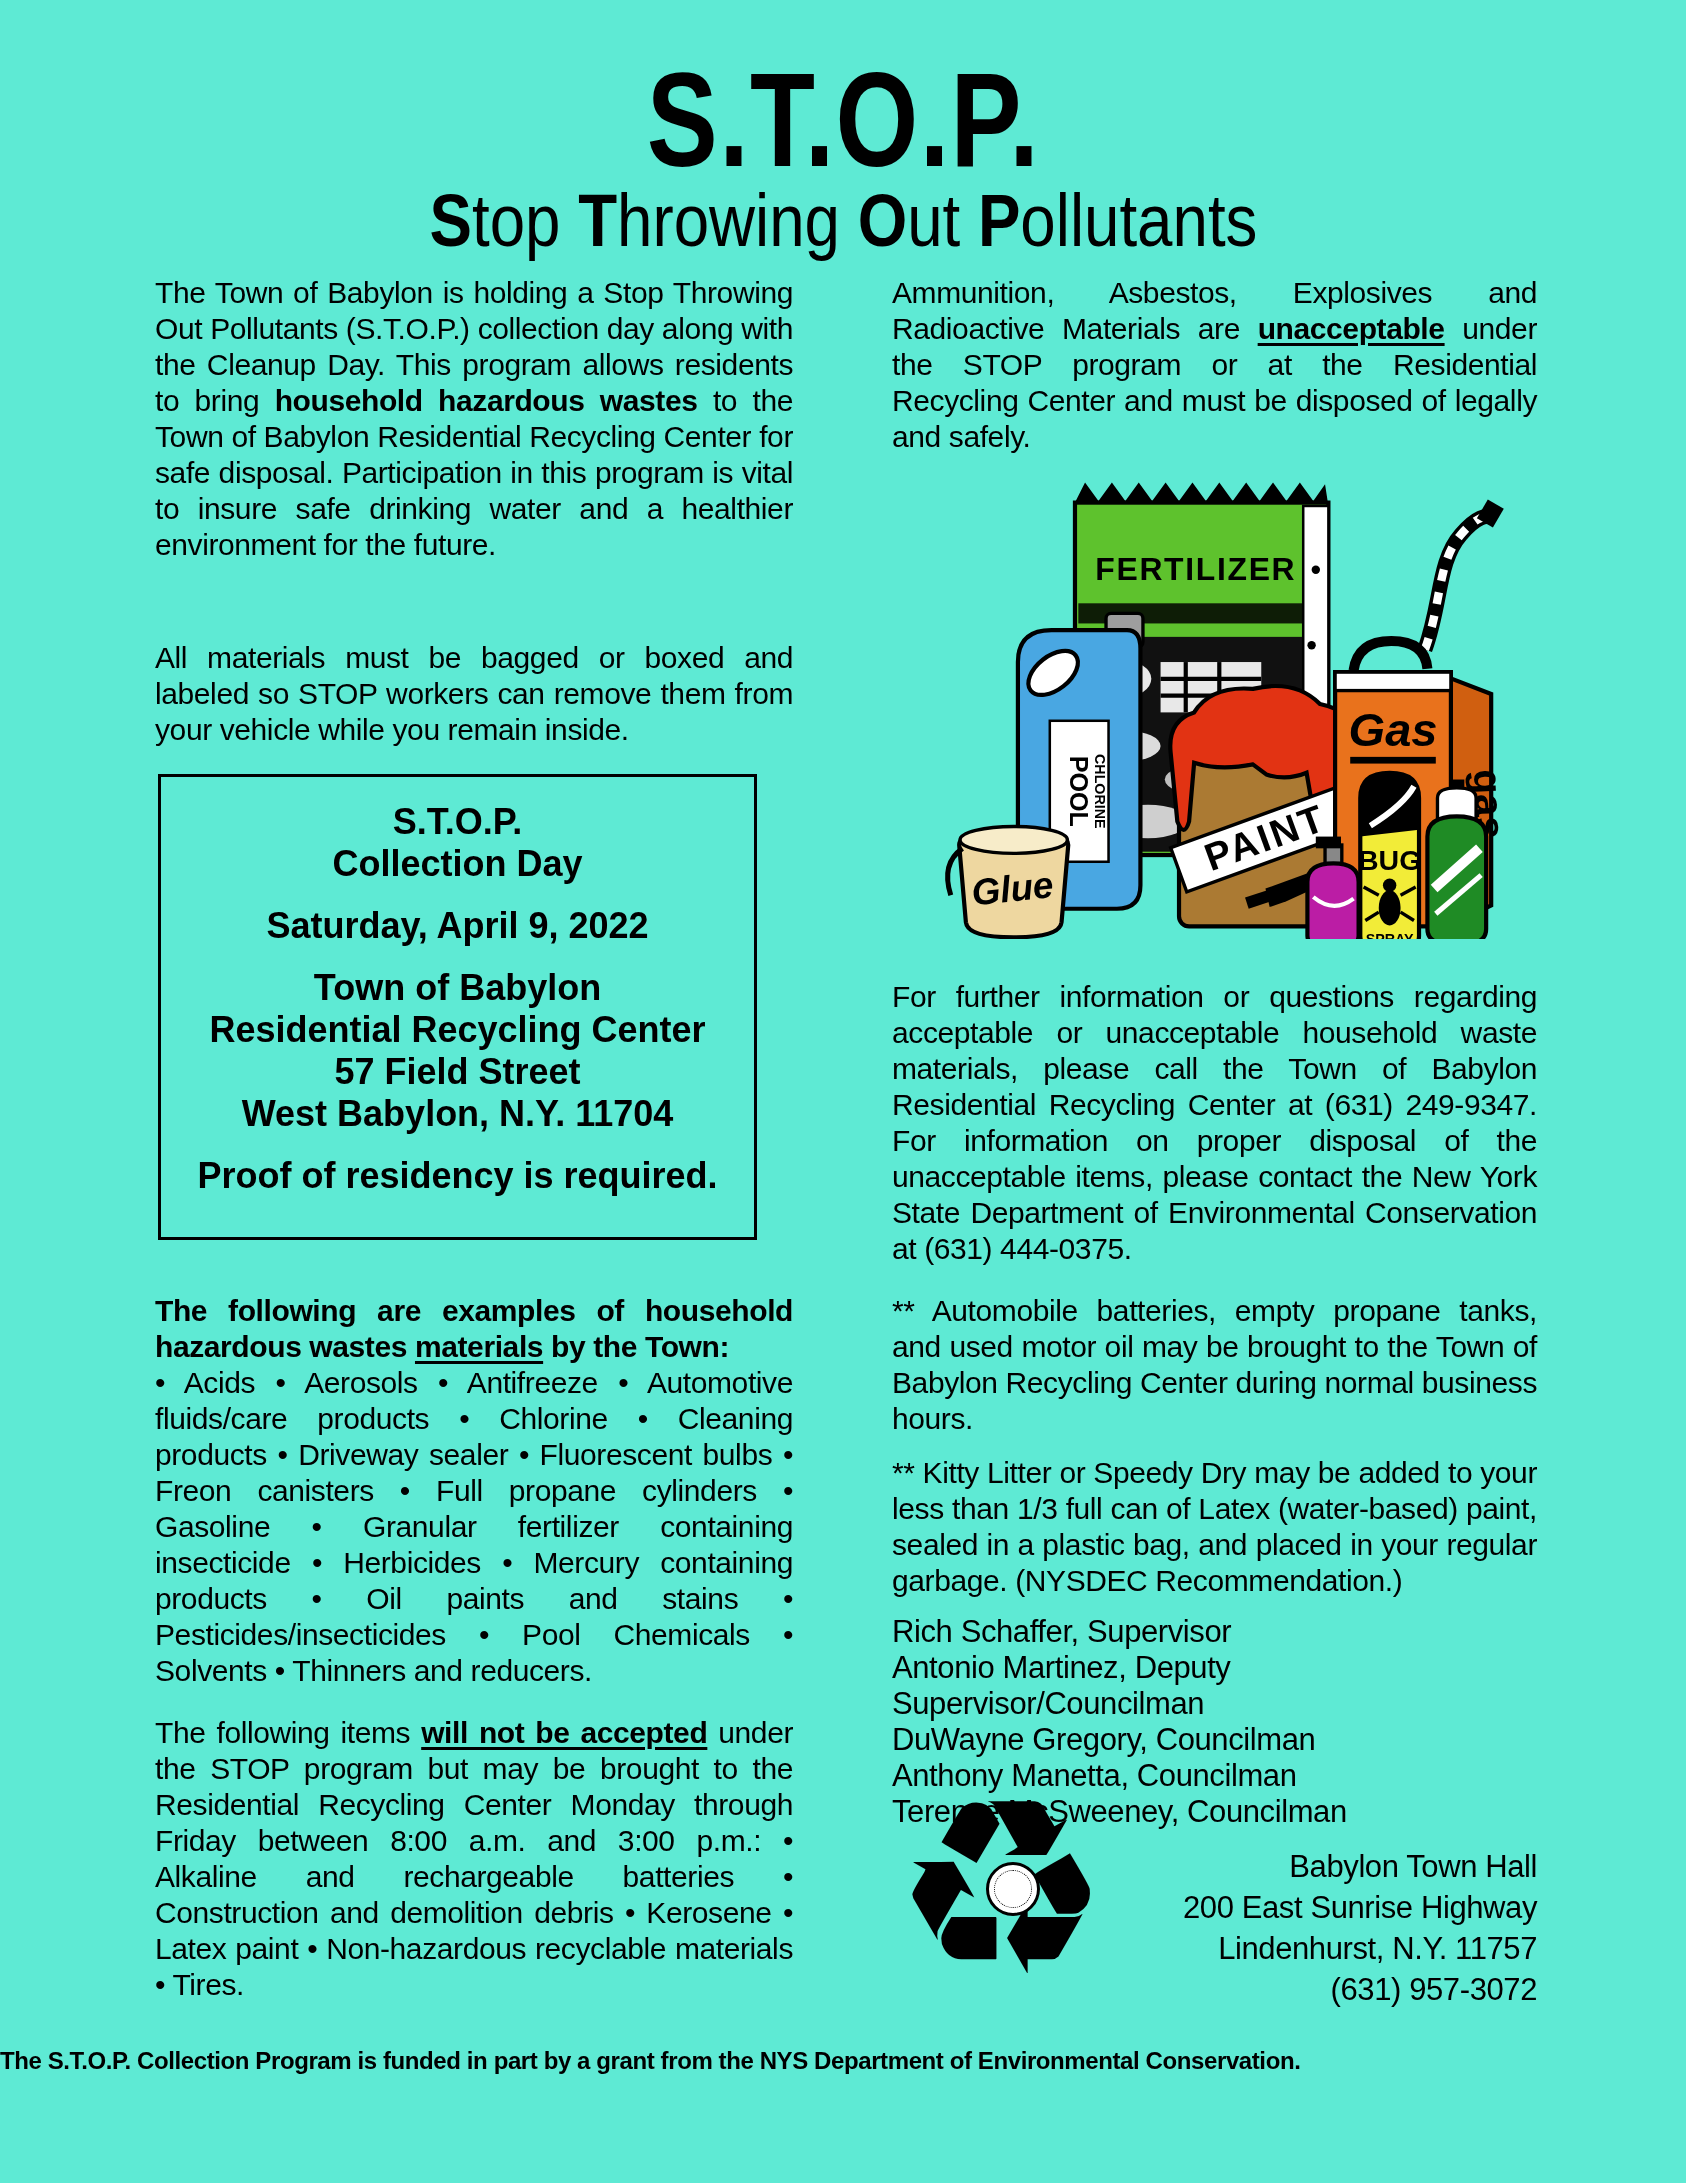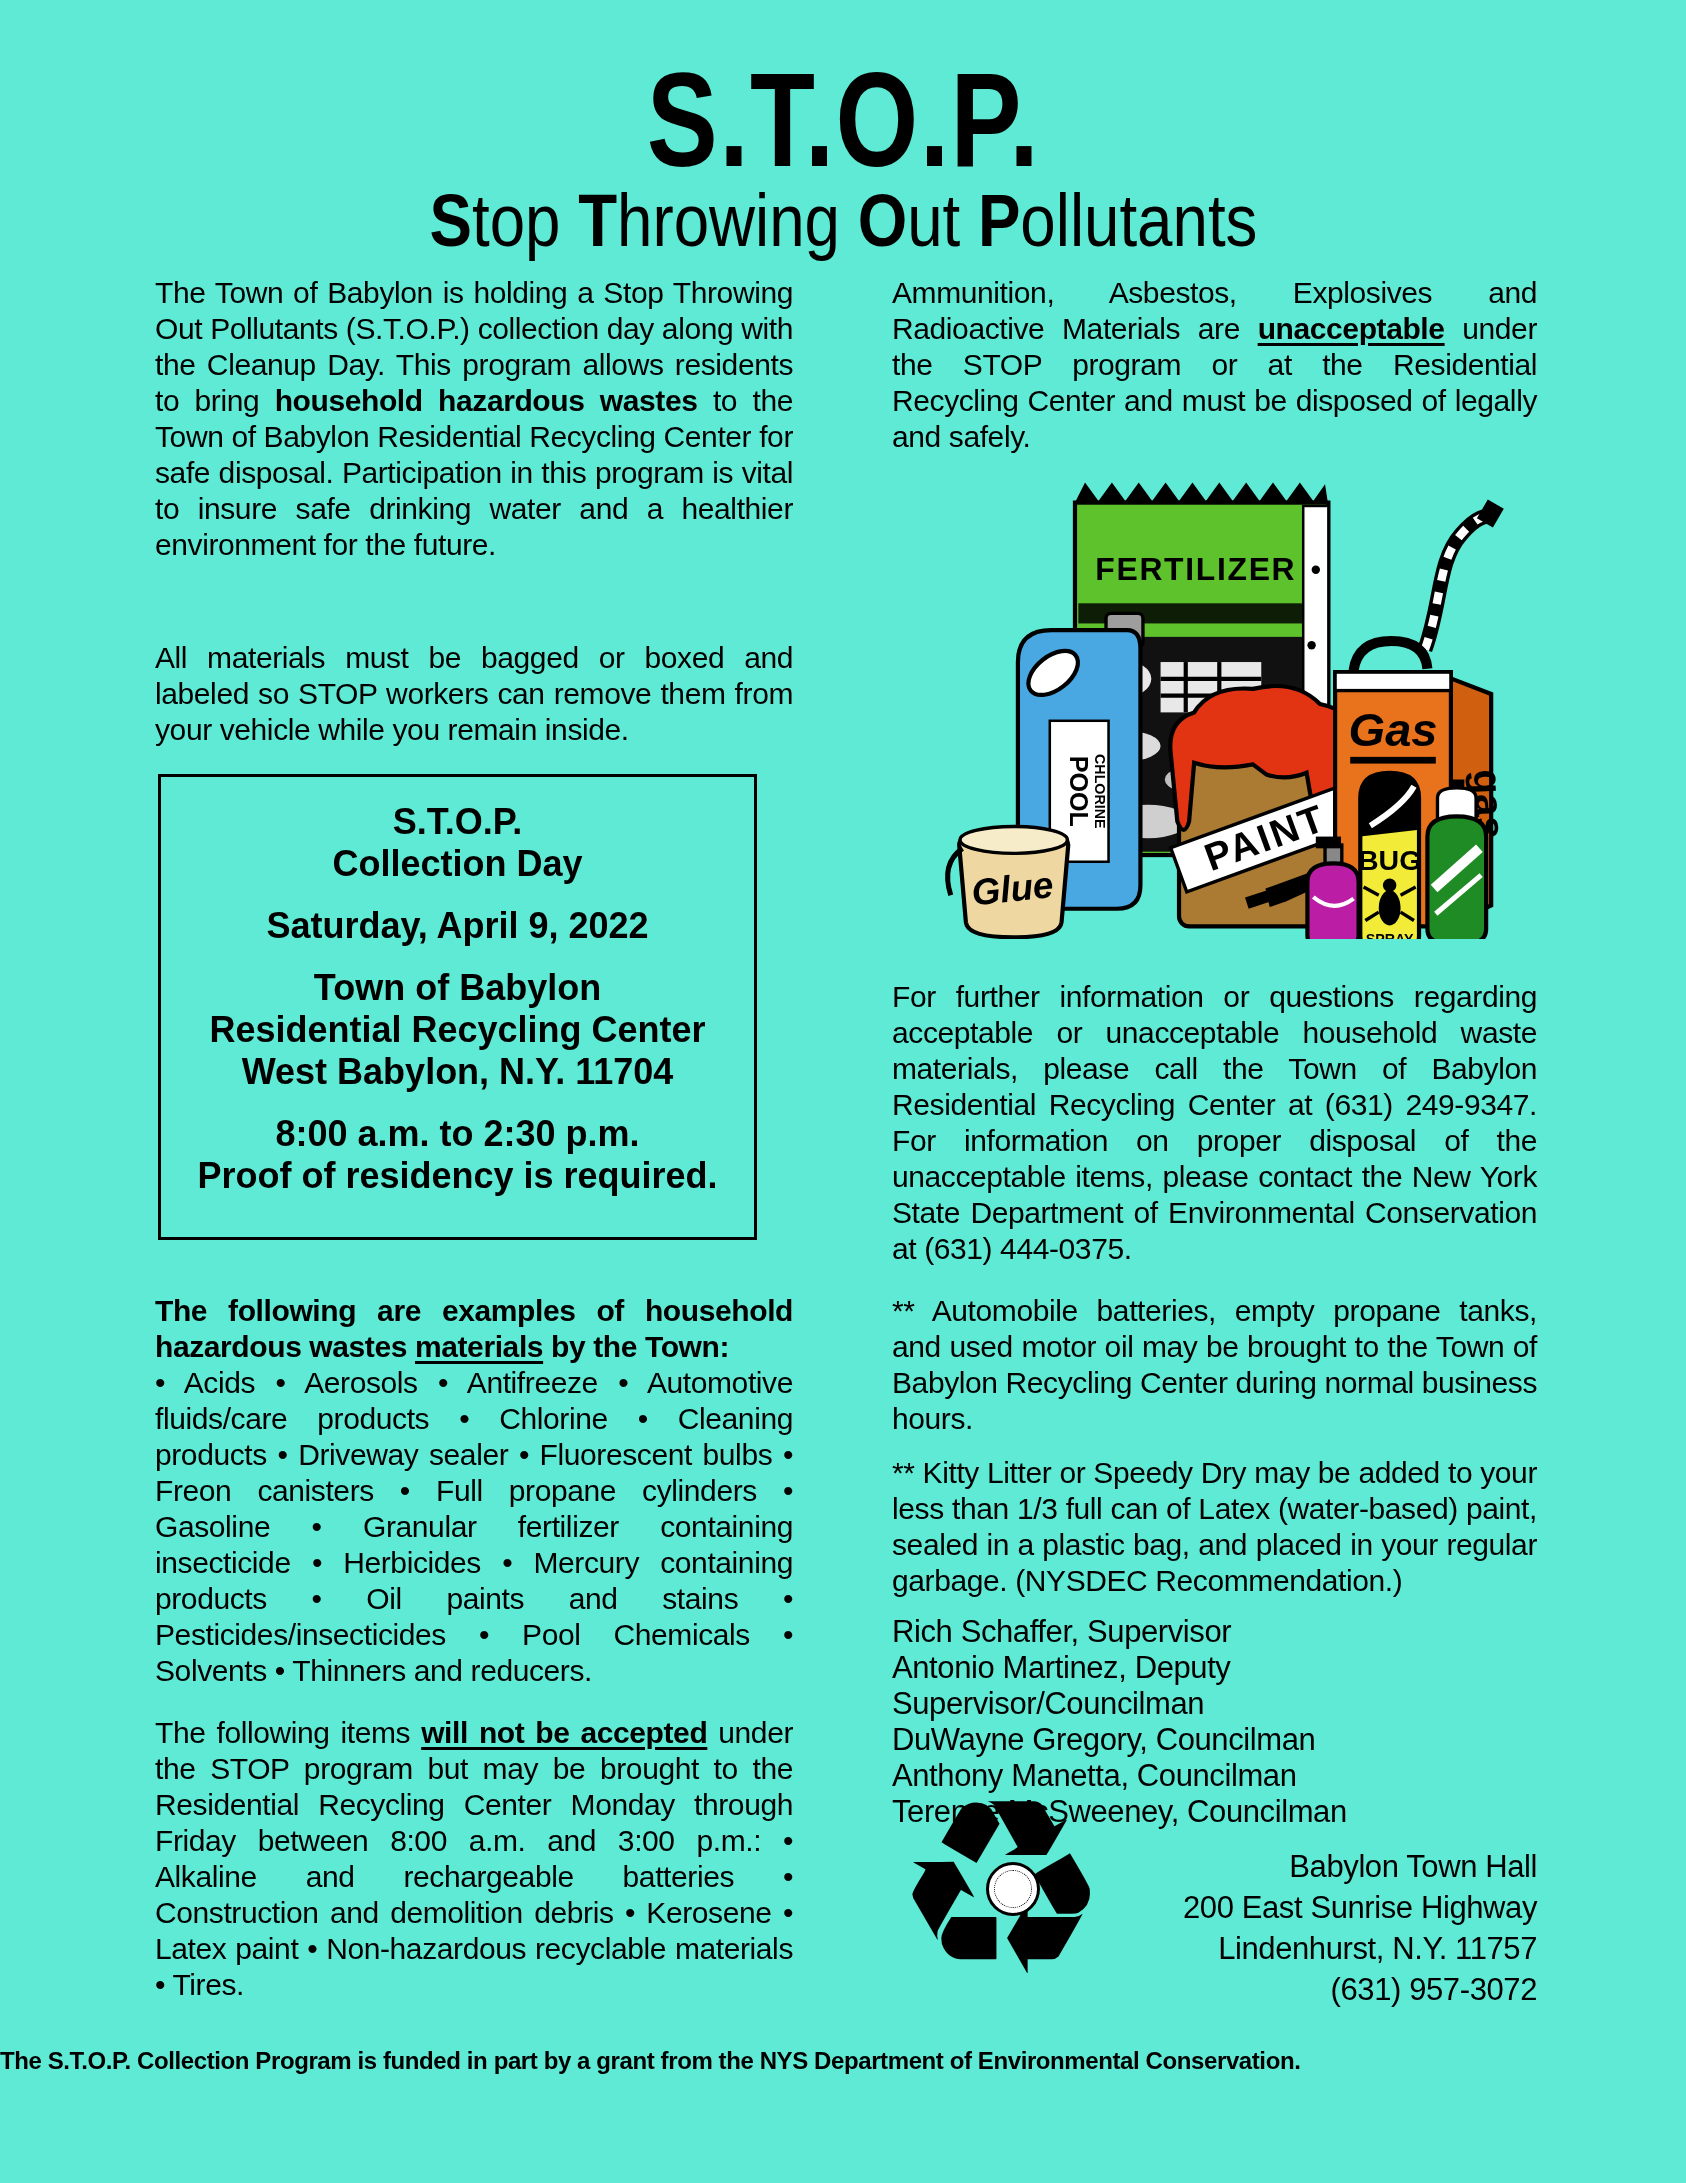--- a/index.html
+++ b/index.html
@@ -58,23 +58,23 @@
   <div class="blk lcol" style="top:640px;">All materials must be bagged or boxed and labeled so STOP workers can remove them from your vehicle while you remain inside.</div>
 
   <div class="daybox">
     <div class="pad">S.T.O.P.</div>
     <div>Collection Day</div>
     <div class="gap"></div>
     <div>Saturday, April 9, 2022</div>
     <div class="gap"></div>
     <div>Town of Babylon</div>
     <div>Residential Recycling Center</div>
+    <div>57 Field Street</div>
     <div>West Babylon, N.Y. 11704</div>
     <div class="gap"></div>
-    <div>8:00 a.m. to 2:30 p.m.</div>
     <div>Proof of residency is required.</div>
   </div>
 
   <div class="blk lcol" style="top:1293px;">
     <span class="b">The following are examples of household hazardous wastes </span><span class="bu">materials</span><span class="b"> by the Town:</span>
     <div>• Acids • Aerosols • Antifreeze • Automotive fluids/care products • Chlorine • Cleaning products • Driveway sealer • Fluorescent bulbs • Freon canisters • Full propane cylinders • Gasoline • Granular fertilizer containing insecticide • Herbicides • Mercury containing products • Oil paints and stains • Pesticides/insecticides • Pool Chemicals • Solvents • Thinners and reducers.</div>
   </div>
 
   <div class="blk lcol" style="top:1715px;">
     <span>The following items </span><span class="bu">will not be accepted</span><span> under the STOP program but may be brought to the Residential Recycling Center Monday through Friday between 8:00 a.m. and 3:00 p.m.: • Alkaline and rechargeable batteries • Construction and demolition debris • Kerosene • Latex paint • Non-hazardous recyclable materials • Tires.</span>

